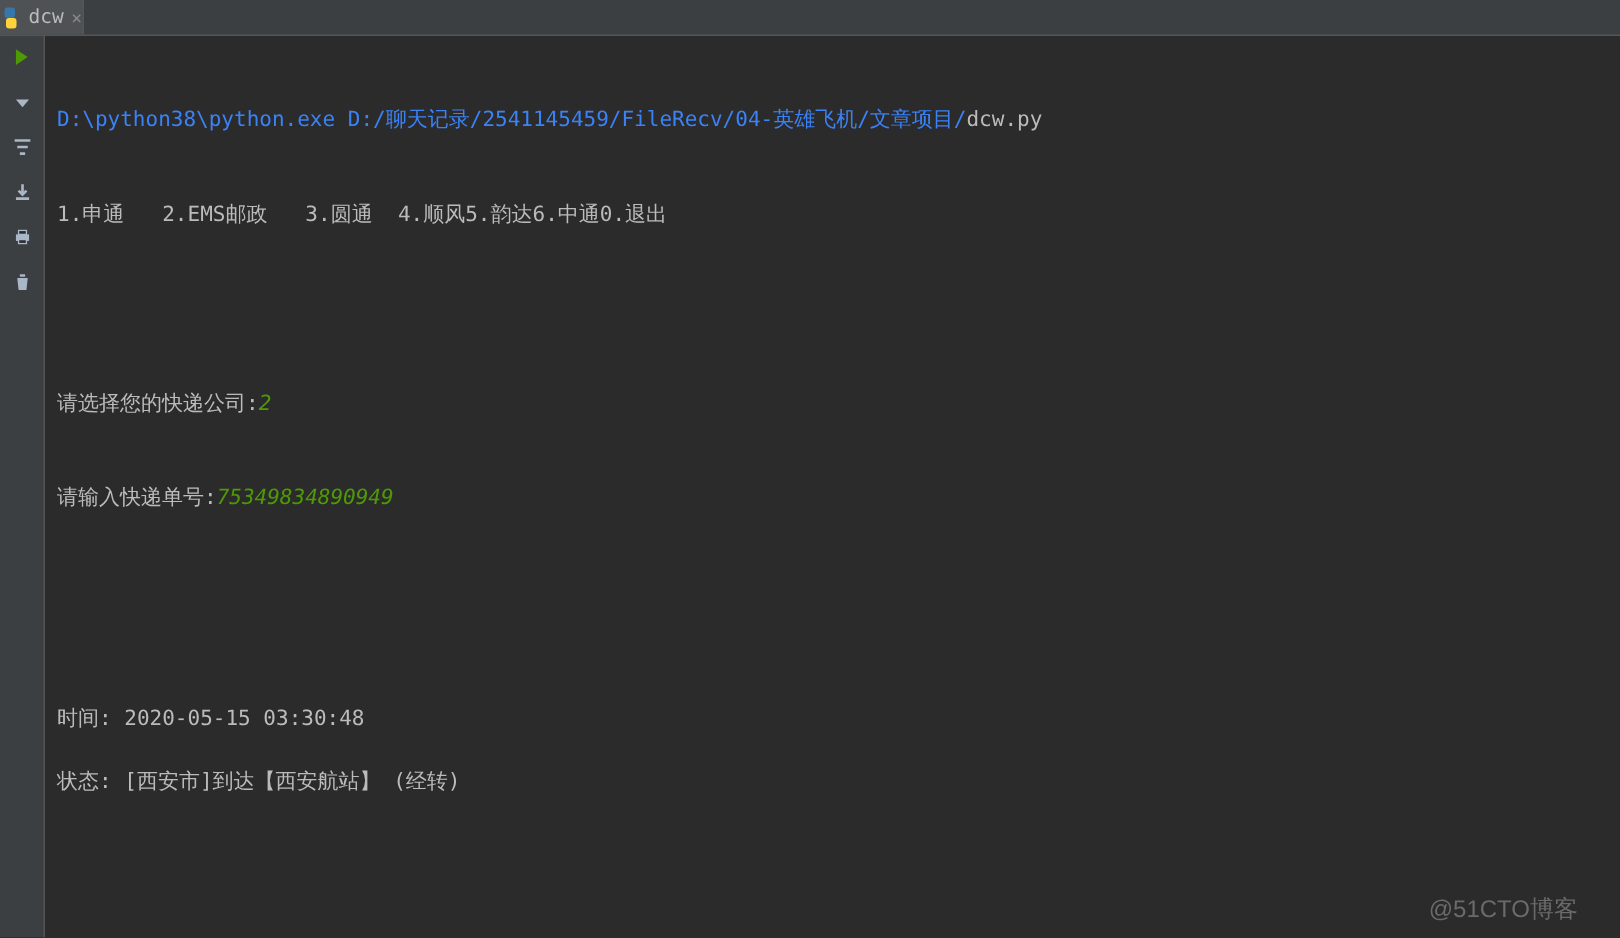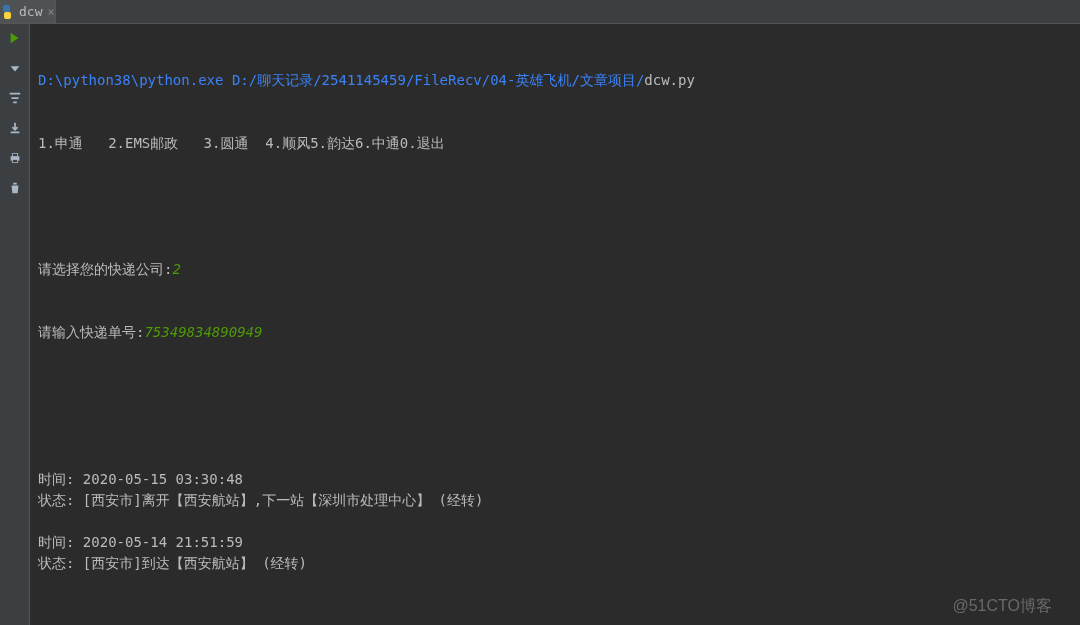--- a/index.html
+++ b/index.html
@@ -150,21 +150,21 @@
   </div>
 
   <div class="console">
     <span class="line"><span class="cmd-path">D:\python38\python.exe </span><span class="cmd-path">D:/聊天记录/2541145459/FileRecv/04-英雄飞机/文章项目/</span><span class="cmd-file">dcw.py</span></span>
     <span class="line">1.申通   2.EMS邮政   3.圆通  4.顺风5.韵达6.中通0.退出</span>
     <div class="blank"></div>
     <span class="line"><span>请选择您的快递公司:</span><span class="green-input">2</span></span>
     <span class="line"><span>请输入快递单号:</span><span class="tracking-num">75349834890949</span></span>
     <div class="blank"></div>
 
-    <div id="entries-container"><span class="line">时间: 2020-05-15 03:30:48</span><span class="line">状态: [西安市]离开【西安航站】,下一站【深圳市处理中心】 (经转)</span><div class="blank"></div><span class="line">时间: 2020-05-14 21:51:59</span><span class="line">状态: [西安市]到达【西安航站】 (经转)</span></div>
+    <div id="entries-container"><span class="line">时间: 2020-05-15 03:30:48</span><div class="blank"></div><span class="line">状态: [西安市]到达【西安航站】 (经转)</span></div>
 
     
     
     
   </div>
 </div>
 
 <div class="watermark">@51CTO博客</div>
 
 </body></html>

